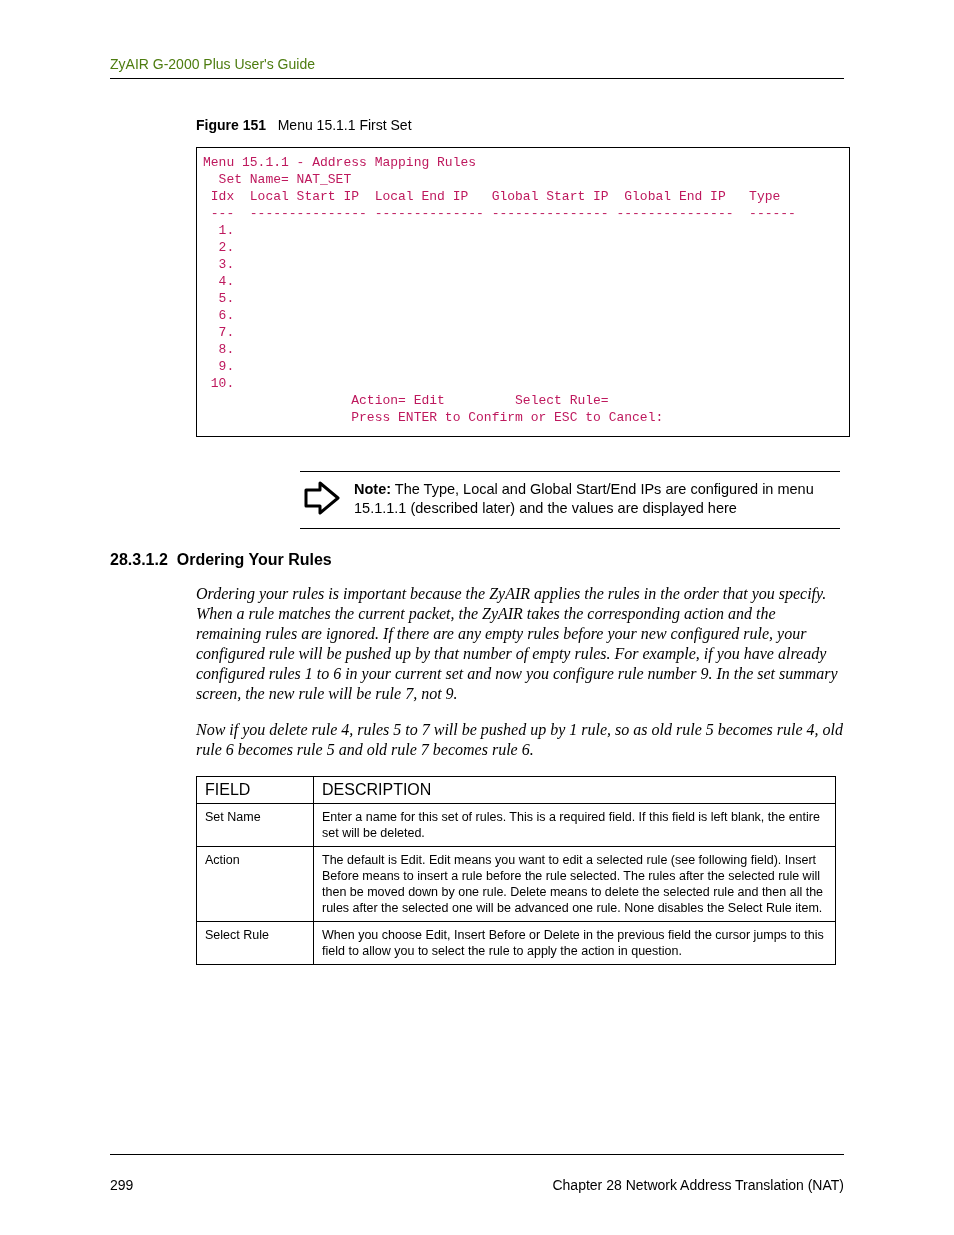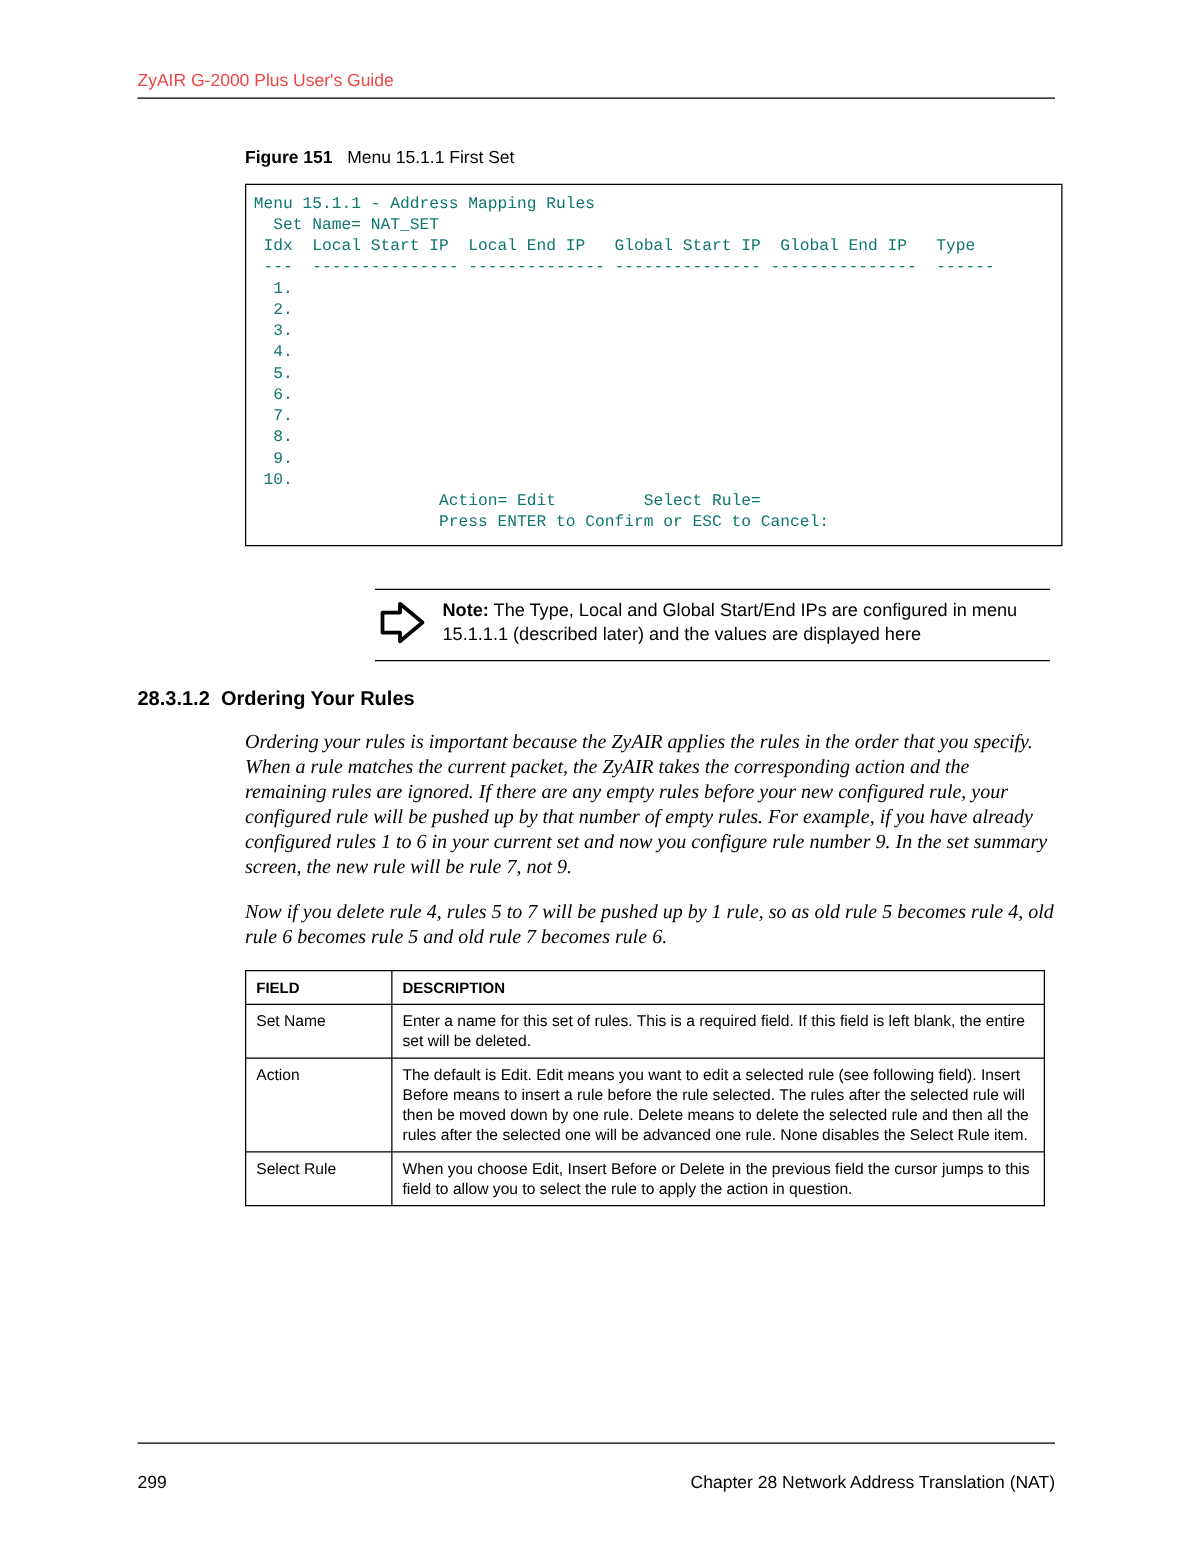--- a/index.html
+++ b/index.html
@@ -12,21 +12,21 @@
   .page {
     width: 954px;
     min-height: 1235px;
     box-sizing: border-box;
     padding: 56px 110px 40px 110px;
     position: relative;
   }
   .header {
     font-family: Arial, Helvetica, sans-serif;
     font-size: 14px;
-    color: #ef4444;
+    color: #4d7c0f;
     padding-bottom: 6px;
     border-bottom: 1px solid #000;
     margin-bottom: 38px;
   }
   .fig-caption, .tbl-caption {
     font-family: Arial, Helvetica, sans-serif;
     font-size: 14px;
     margin-left: 86px;
     margin-bottom: 14px;
   }
@@ -34,21 +34,21 @@
 
   .term-box {
     margin-left: 86px;
     width: 640px;
     border: 1px solid #000;
     font-family: "Courier New", Courier, monospace;
     font-size: 13px;
     line-height: 17px;
     padding: 6px 6px 10px 6px;
     white-space: pre;
-    color: #0f766e;
+    color: #be185d;
     margin-bottom: 34px;
     overflow: hidden;
   }
 
   .note-block {
     margin-left: 190px;
     width: 540px;
     border-top: 1px solid #000;
     border-bottom: 1px solid #000;
     padding: 8px 6px 10px 54px;
@@ -90,22 +90,22 @@
     font-size: 12.5px;
   }
   .data-table th, .data-table td {
     border: 1px solid #000;
     padding: 5px 8px;
     vertical-align: top;
     text-align: left;
     line-height: 16px;
   }
   .data-table th {
-    font-weight: bold;
-    font-size: 12px;
+    font-weight: normal;
+    font-size: 16px;
   }
   .data-table th:first-child, .data-table td:first-child { width: 100px; }
   .data-table td b { font-weight: normal; }
 
   .footer {
     position: absolute;
     left: 110px;
     right: 110px;
     bottom: 42px;
     border-top: 1px solid #000;

